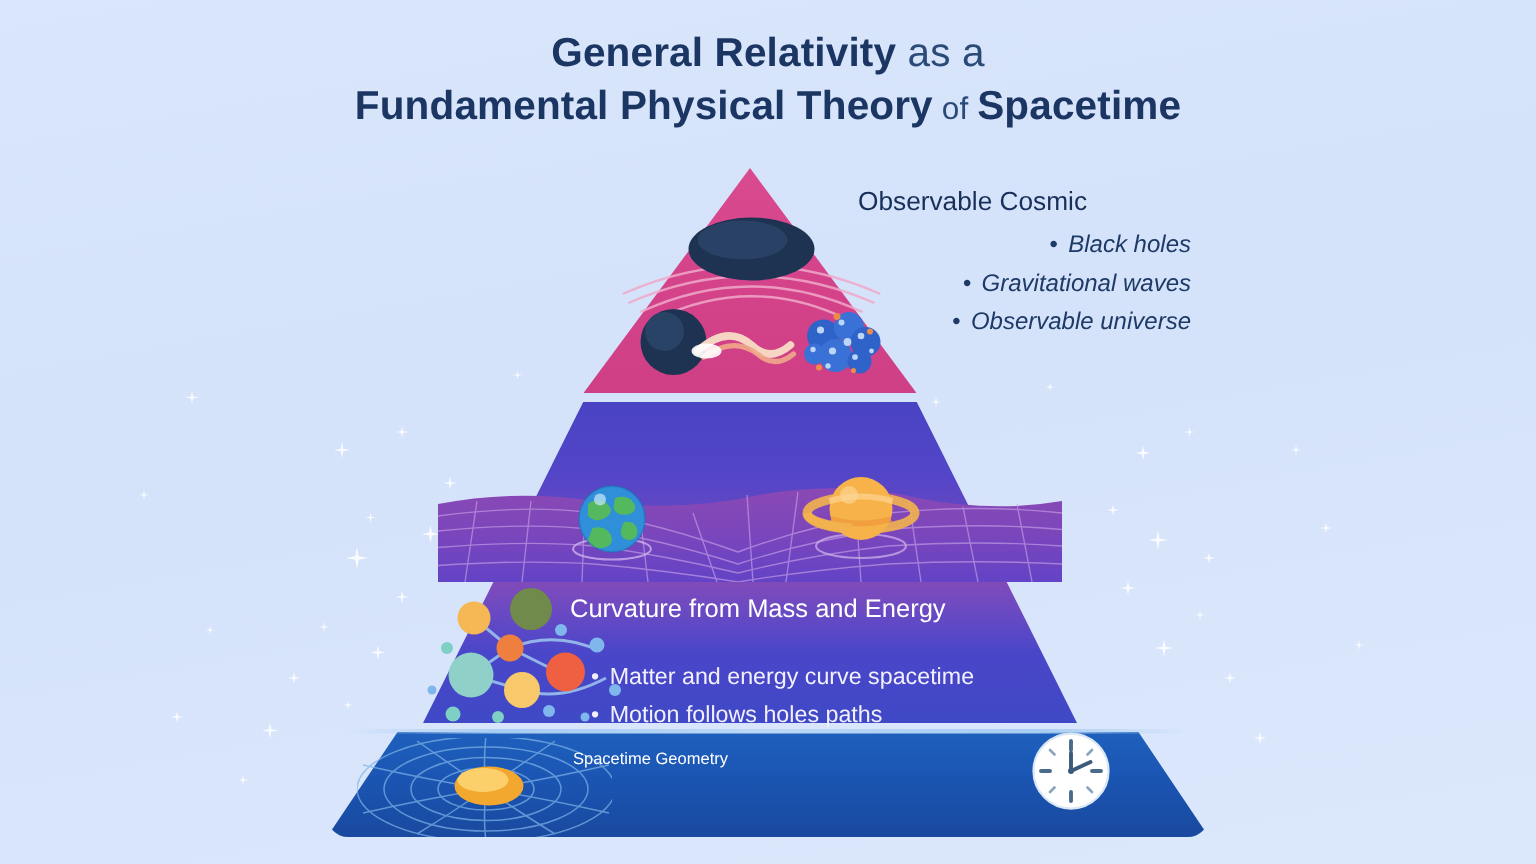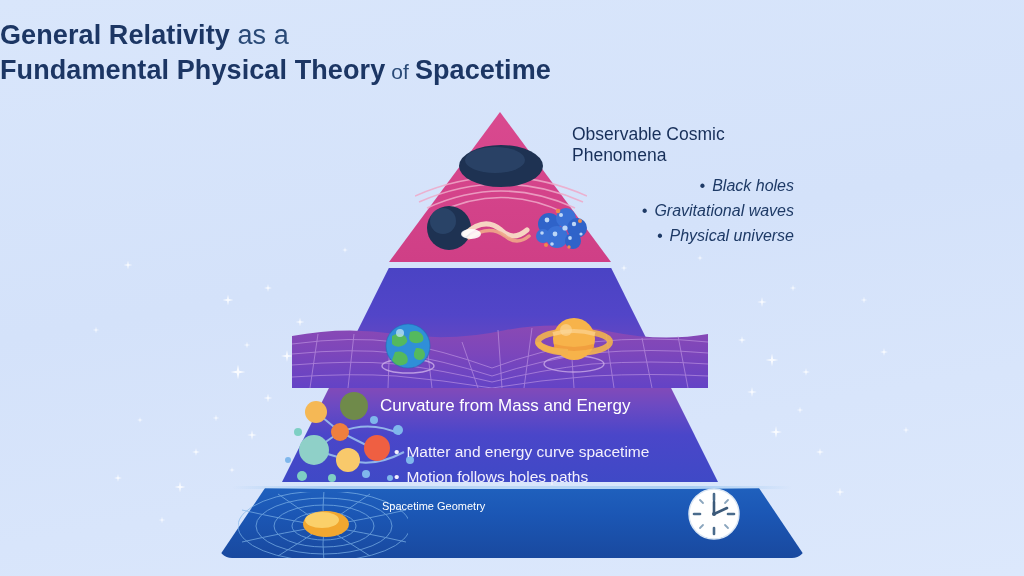--- a/index.html
+++ b/index.html
@@ -23,21 +23,21 @@
     opacity: .85;
     clip-path: polygon(50% 0%, 58% 42%, 100% 50%, 58% 58%, 50% 100%, 42% 58%, 0% 50%, 42% 42%);
     pointer-events: none;
   }
 
   
   #title-block {
     position: absolute;
     left: 0; top: 18px;
     width: 1024px;
-    text-align: left;
+    text-align: center;
     line-height: 1.30;
     color: #1c3664;
   }
   .title-line { font-size: 27px; letter-spacing: .1px; white-space: nowrap; }
   .t-bold { font-weight: bold; }
   .t-light { font-weight: normal; color: #2a4a77; }
   .t-small { font-size: 21px; font-weight: normal; color: #2a4a77; }
 
   
   .tier { position: absolute; }
@@ -224,26 +224,25 @@
           <circle cx="47" cy="17" r="2"></circle>
         <circle cx="13" cy="41" r="2"></circle>
           <circle cx="36" cy="43" r="1.7"></circle>
       </g>
     </svg>
   </div>
 
   <div id="top-text">
     <div class="heading">
       <div>Observable Cosmic</div>
-      <div>Phenomena</div>
     </div>
     <ul class="bullets">
       <li>Black holes</li>
       <li>Gravitational waves</li>
-      <li>Physical universe</li>
+      <li>Observable universe</li>
     </ul>
   </div>
 
   <div class="tier" id="tier-mid">
     <div class="shape"></div>
 
     <div id="grid-band">
       <svg width="416" height="68" viewBox="0 0 416 68">
         <defs>
           <linearGradient id="bandg" x1="0" y1="0" x2="0" y2="1">

